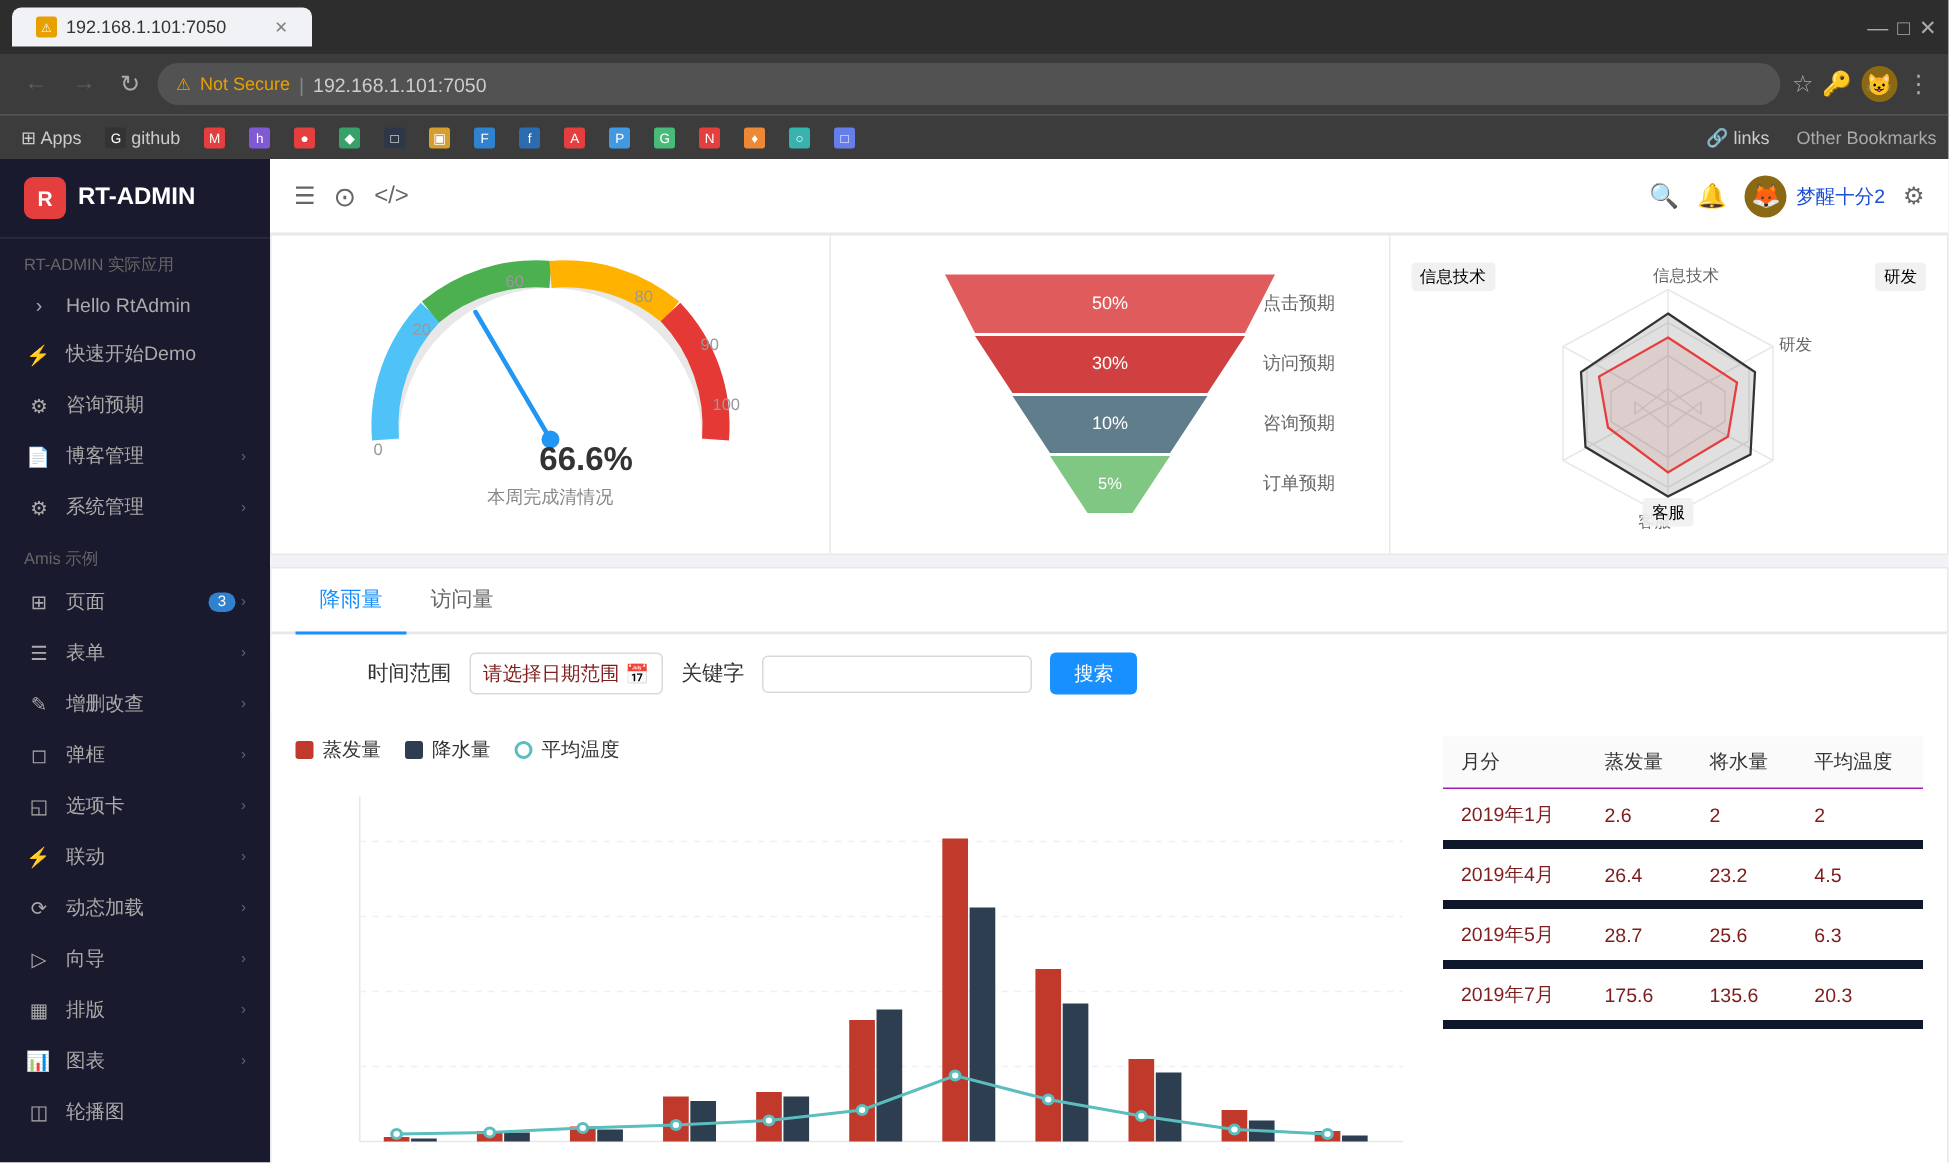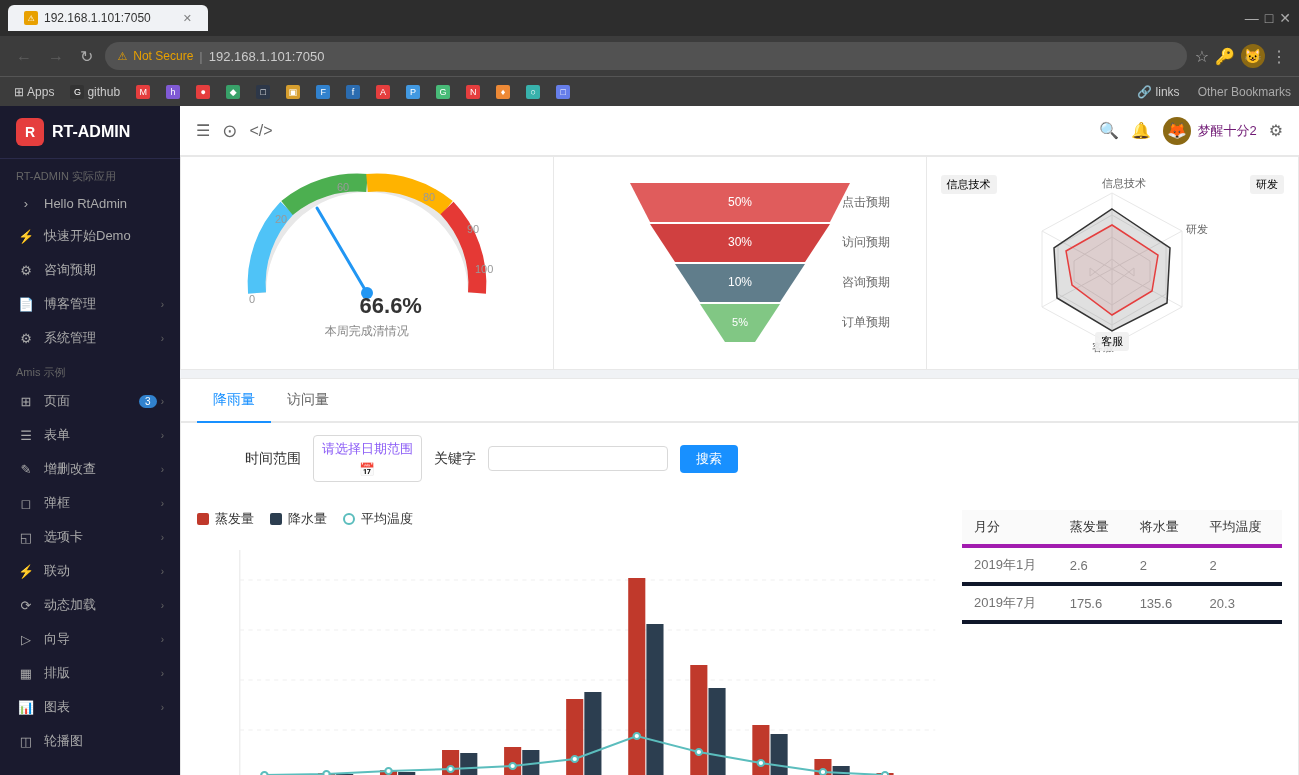--- a/index.html
+++ b/index.html
@@ -43,46 +43,46 @@
     
     .main-area { flex: 1; display: flex; flex-direction: column; overflow: hidden; }
     .top-header { background: white; height: 50px; display: flex; align-items: center; padding: 0 16px; border-bottom: 1px solid #e8e8e8; gap: 12px; }
     .header-left { display: flex; align-items: center; gap: 12px; }
     .header-icon { color: #666; cursor: pointer; font-size: 16px; }
     .header-right { margin-left: auto; display: flex; align-items: center; gap: 12px; }
     .header-search { color: #666; cursor: pointer; }
     .header-bell { color: #666; cursor: pointer; }
     .header-user { display: flex; align-items: center; gap: 6px; cursor: pointer; }
     .user-avatar { width: 28px; height: 28px; border-radius: 50%; background: #8b6914; overflow: hidden; display: flex; align-items: center; justify-content: center; font-size: 16px; }
-    .user-name { font-size: 13px; color: #701a75; }
+    .user-name { font-size: 13px; color: #1d4ed8; }
     .header-settings { color: #666; cursor: pointer; }
 
     
     .content-area { flex: 1; overflow-y: auto; padding: 0; background: #f0f2f5; }
     .tabs-header { display: flex; border-bottom: 2px solid #e8e8e8; padding: 0 16px; }
     .tab-item { padding: 12px 16px; cursor: pointer; color: #666; font-size: 14px; border-bottom: 2px solid transparent; margin-bottom: -2px; }
     .tab-item.active { color: #1890ff; border-bottom-color: #1890ff; }
 
     
     .filter-bar { display: flex; align-items: center; gap: 12px; padding: 12px 16px; background: white; }
     .filter-label { font-size: 14px; color: #333; padding-left: 48px; }
-    .filter-date { display: flex; align-items: center; border: 1px solid #d9d9d9; border-radius: 4px; padding: 4px 8px; gap: 4px; font-size: 13px; color: #8b5cf6; background: white; flex-direction: column; }
+    .filter-date { display: flex; align-items: center; border: 1px solid #d9d9d9; border-radius: 4px; padding: 4px 8px; gap: 4px; font-size: 13px; color: #7f1d1d; background: white; }
     .filter-keyword-label { font-size: 14px; color: #333; }
     .filter-input { border: 1px solid #d9d9d9; border-radius: 4px; padding: 4px 10px; font-size: 13px; width: 180px; }
     .filter-search-btn { background: #1890ff; color: white; border: none; border-radius: 4px; padding: 5px 16px; font-size: 13px; cursor: pointer; }
     .legend { display: flex; gap: 16px; margin-bottom: 12px; align-items: center; }
     .legend-item { display: flex; align-items: center; gap: 6px; font-size: 13px; color: #333; }
     .legend-dot { width: 12px; height: 12px; border-radius: 2px; }
     .legend-dot-circle { width: 12px; height: 12px; border-radius: 50%; border: 2px solid #5bbdbd; background: transparent; }
 
     
     .data-table { width: 320px; flex-shrink: 0; }
     .data-table table { width: 100%; border-collapse: collapse; font-size: 13px; }
-    .data-table th { background: #fafafa; padding: 8px 12px; text-align: left; color: #333; font-weight: 500; border-bottom: 4px solid #a21caf; }
-    .data-table td { padding: 8px 12px; border-bottom: 4px solid #0f172a; color: #737373; }
+    .data-table th { background: #fafafa; padding: 8px 12px; text-align: left; color: #333; font-weight: 500; border-bottom: 1px solid #a21caf; }
+    .data-table td { padding: 8px 12px; border-bottom: 6px solid #0f172a; color: #7f1d1d; }
 
     
     .content-area::-webkit-scrollbar { width: 6px; }
     .content-area::-webkit-scrollbar-track { background: #f0f2f5; }
     .content-area::-webkit-scrollbar-thumb { background: #ccc; border-radius: 3px; }
   </style>
 </head>
 <body>
 
 <div class="browser-chrome">
@@ -485,20 +485,32 @@
                 </tr>
               </thead>
               <tbody id="table-body">
               <tr>
                     <td>2019年1月</td>
                     <td>2.6</td>
                     <td>2</td>
                     <td>2</td>
                   </tr>
                   <tr>
+                    <td>2019年4月</td>
+                    <td>26.4</td>
+                    <td>23.2</td>
+                    <td>4.5</td>
+                  </tr>
+                  <tr>
+                    <td>2019年5月</td>
+                    <td>28.7</td>
+                    <td>25.6</td>
+                    <td>6.3</td>
+                  </tr>
+                  <tr>
                     <td>2019年7月</td>
                     <td>175.6</td>
                     <td>135.6</td>
                     <td>20.3</td>
                   </tr>
                 </tbody>
             </table>
           </div>
         </div>
       </div>

